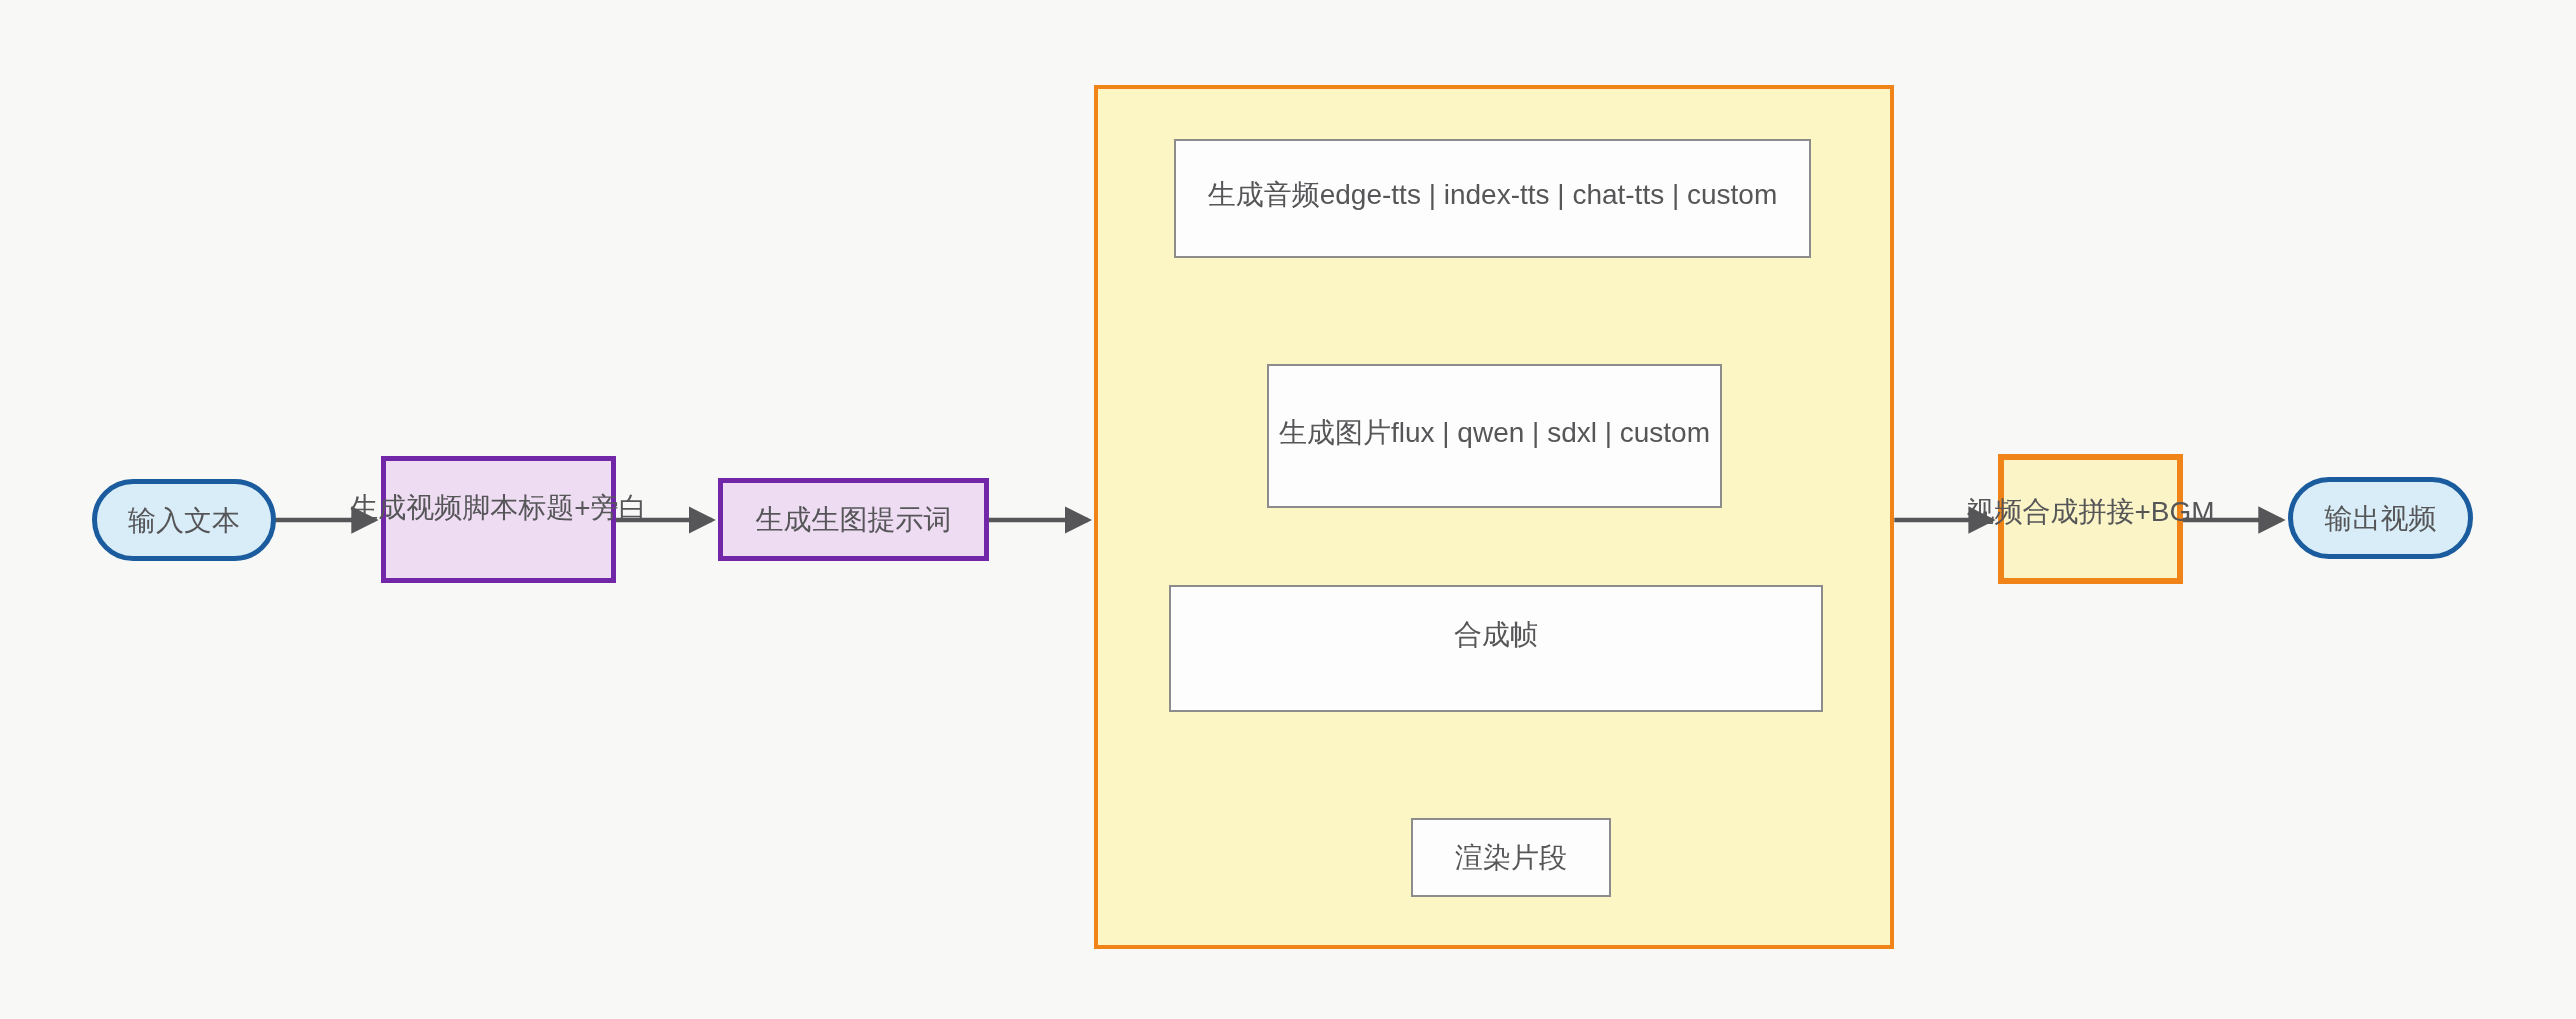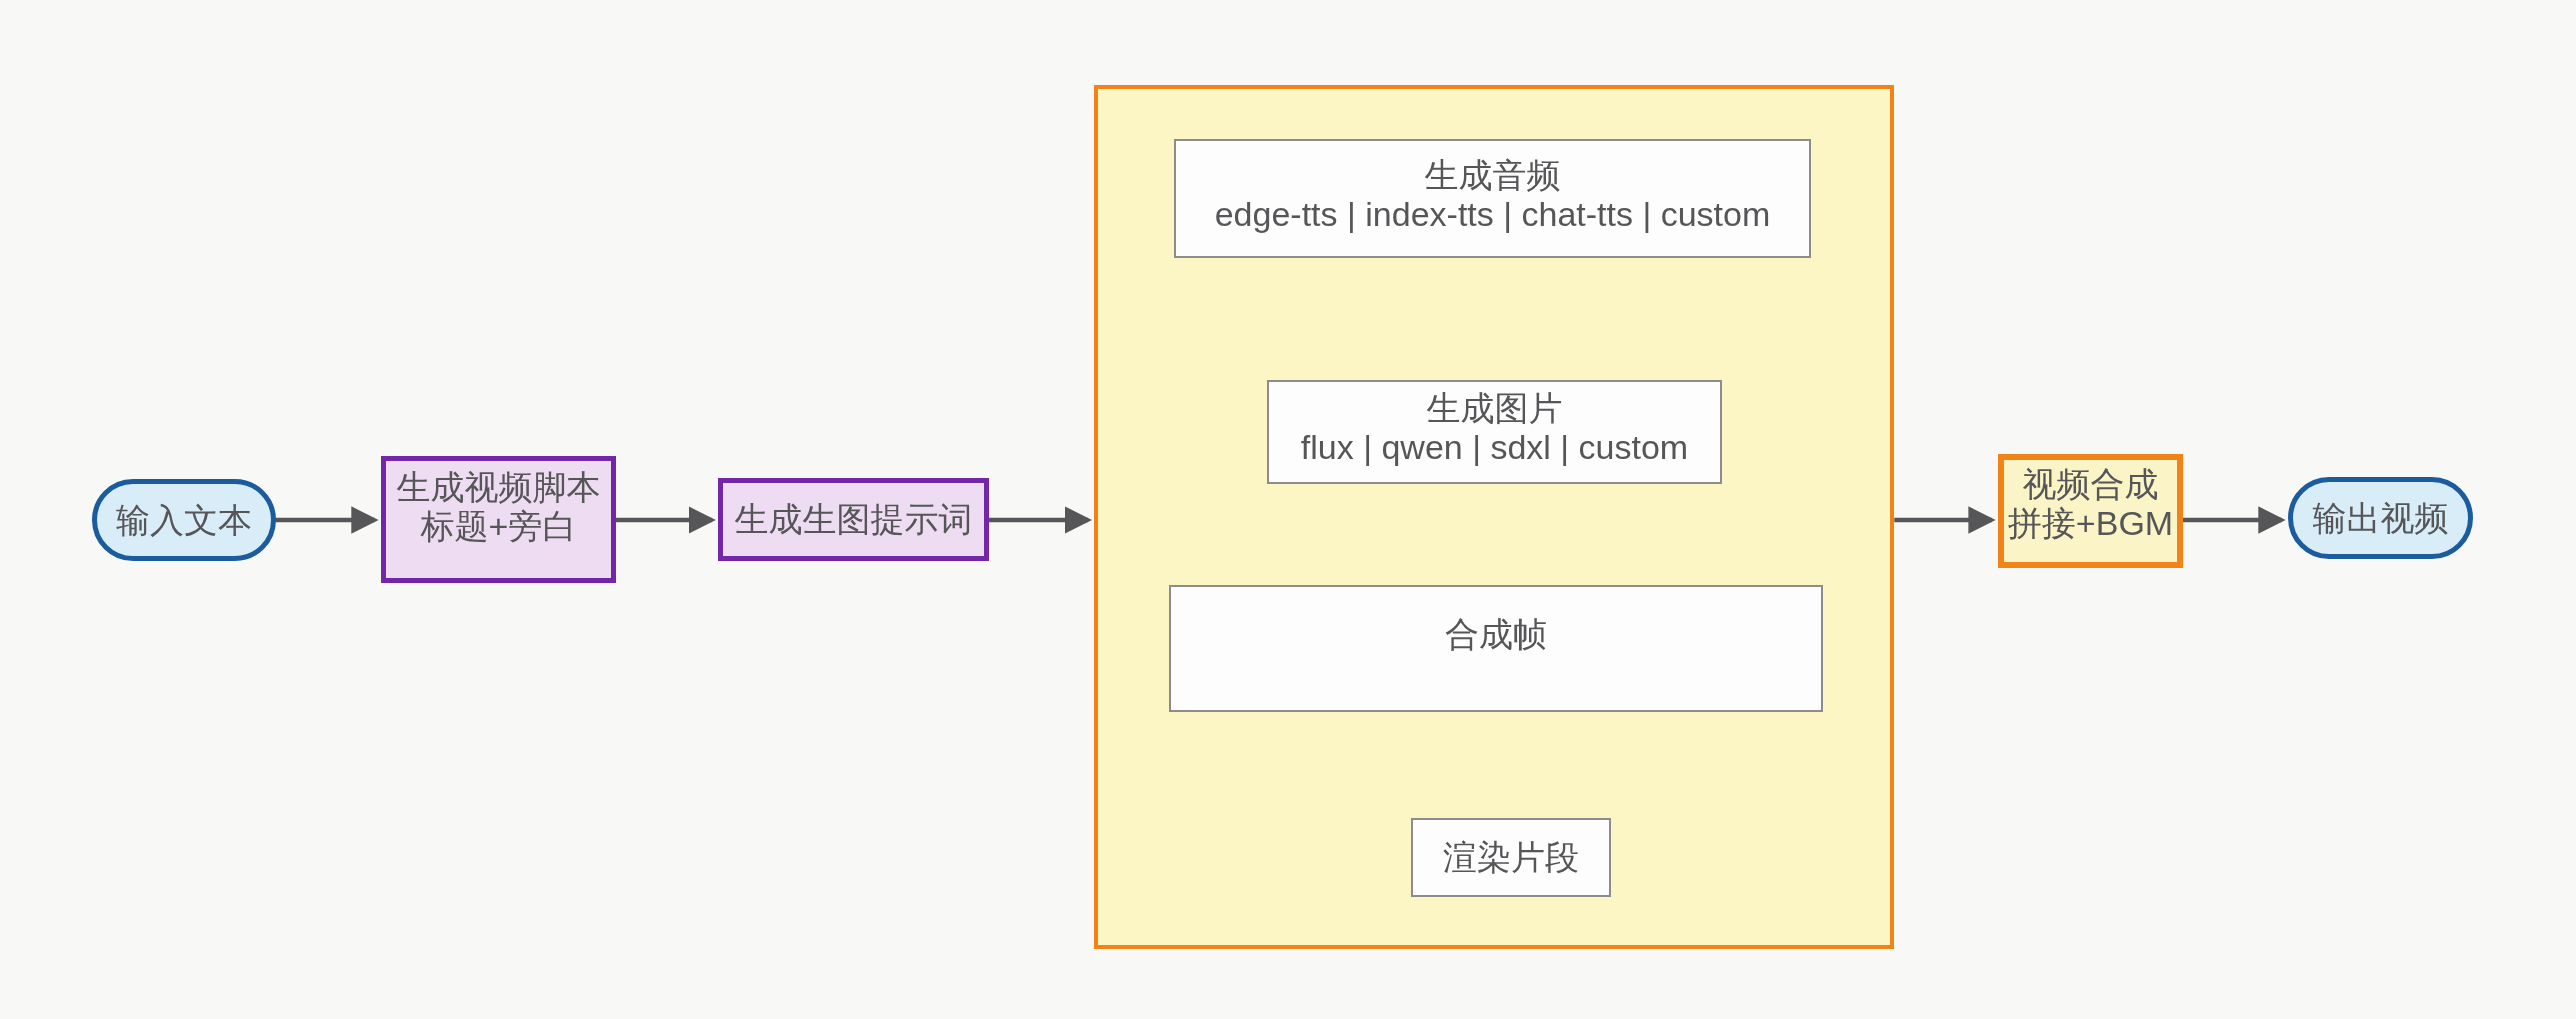--- a/index.html
+++ b/index.html
@@ -9,24 +9,24 @@
     font-family: "Liberation Sans", "DejaVu Sans", sans-serif;
   }
   .canvas { position: relative; width: 2576px; height: 1020px; }
 
   svg.edges { position: absolute; left: 0; top: 0; width: 2576px; height: 1020px; }
   svg.edges line { stroke: var(--arrow, #565659); stroke-width: 5; }
   #arrowhead path { fill: var(--arrow, #565659); }
 
   .node {
     position: absolute; box-sizing: border-box;
-    display: flex; flex-direction: column;
+    display: flex; 
     align-items: center; justify-content: center;
     text-align: center; color: var(--text, #565659);
-    font-size: 34px; line-height: 39px; white-space: nowrap;
+    font-size: 28px; line-height: 39px; white-space: nowrap;
   }
   .terminal {
     background: var(--terminal-fill, #d9edf8);
     border: 5.5px solid var(--terminal-border, #1a5c9e);
     border-radius: 42px;
     align-items: center;
   }
   .process {
     background: var(--process-fill, #eedcf2);
     border: 5.5px solid var(--process-border, #7127a8);
@@ -42,24 +42,24 @@
   .compose-box {
     background: var(--compose-fill, #fbf4c6);
     border: 6.4px solid var(--container-border, #f08418);
   }
 
   #n-input    { left: 92px;  top: 479px; width: 184px; height: 82px; }
   #n-script   { left: 381px;  top: 456px; width: 235px; height: 127px; padding-bottom: 25px; }
   #n-prompt   { left: 718px;  top: 478px; width: 271px; height: 83px; }
   #n-pipeline { left: 1094px; top: 85px;  width: 800px; height: 864px; }
   #n-audio    { left: 1174px; top: 139px; width: 637px; height: 119px; padding-bottom: 7.3px; }
-  #n-image    { left: 1267px; top: 364px; width: 455px; height: 104px; padding-bottom: 7.3px; margin-top: 16px; }
+  #n-image    { left: 1267px; top: 364px; width: 455px; height: 144px; padding-bottom: 7.3px; }
   #n-frame    { left: 1169px; top: 585px; width: 654px; height: 127px; padding-bottom: 28px; }
   #n-render   { left: 1411px; top: 818px; width: 200px; height: 79px; }
-  #n-compose  { left: 1998px; top: 454px; width: 185px; height: 114px; padding-bottom: 14.5px; }
+  #n-compose  { left: 1998px; top: 454px; width: 185px; height: 130px; padding-bottom: 14.5px; }
   #n-output   { left: 2288px; top: 477px; width: 185px; height: 82px; }
 </style>
 </head>
 <body>
 
 <div class="canvas">
 
   <svg class="edges" viewBox="0 0 2834 1122">
     <defs>
       <marker id="arrowhead" viewBox="0 0 10 10" refX="8.5" refY="5" markerWidth="6" markerHeight="6" orient="auto">

